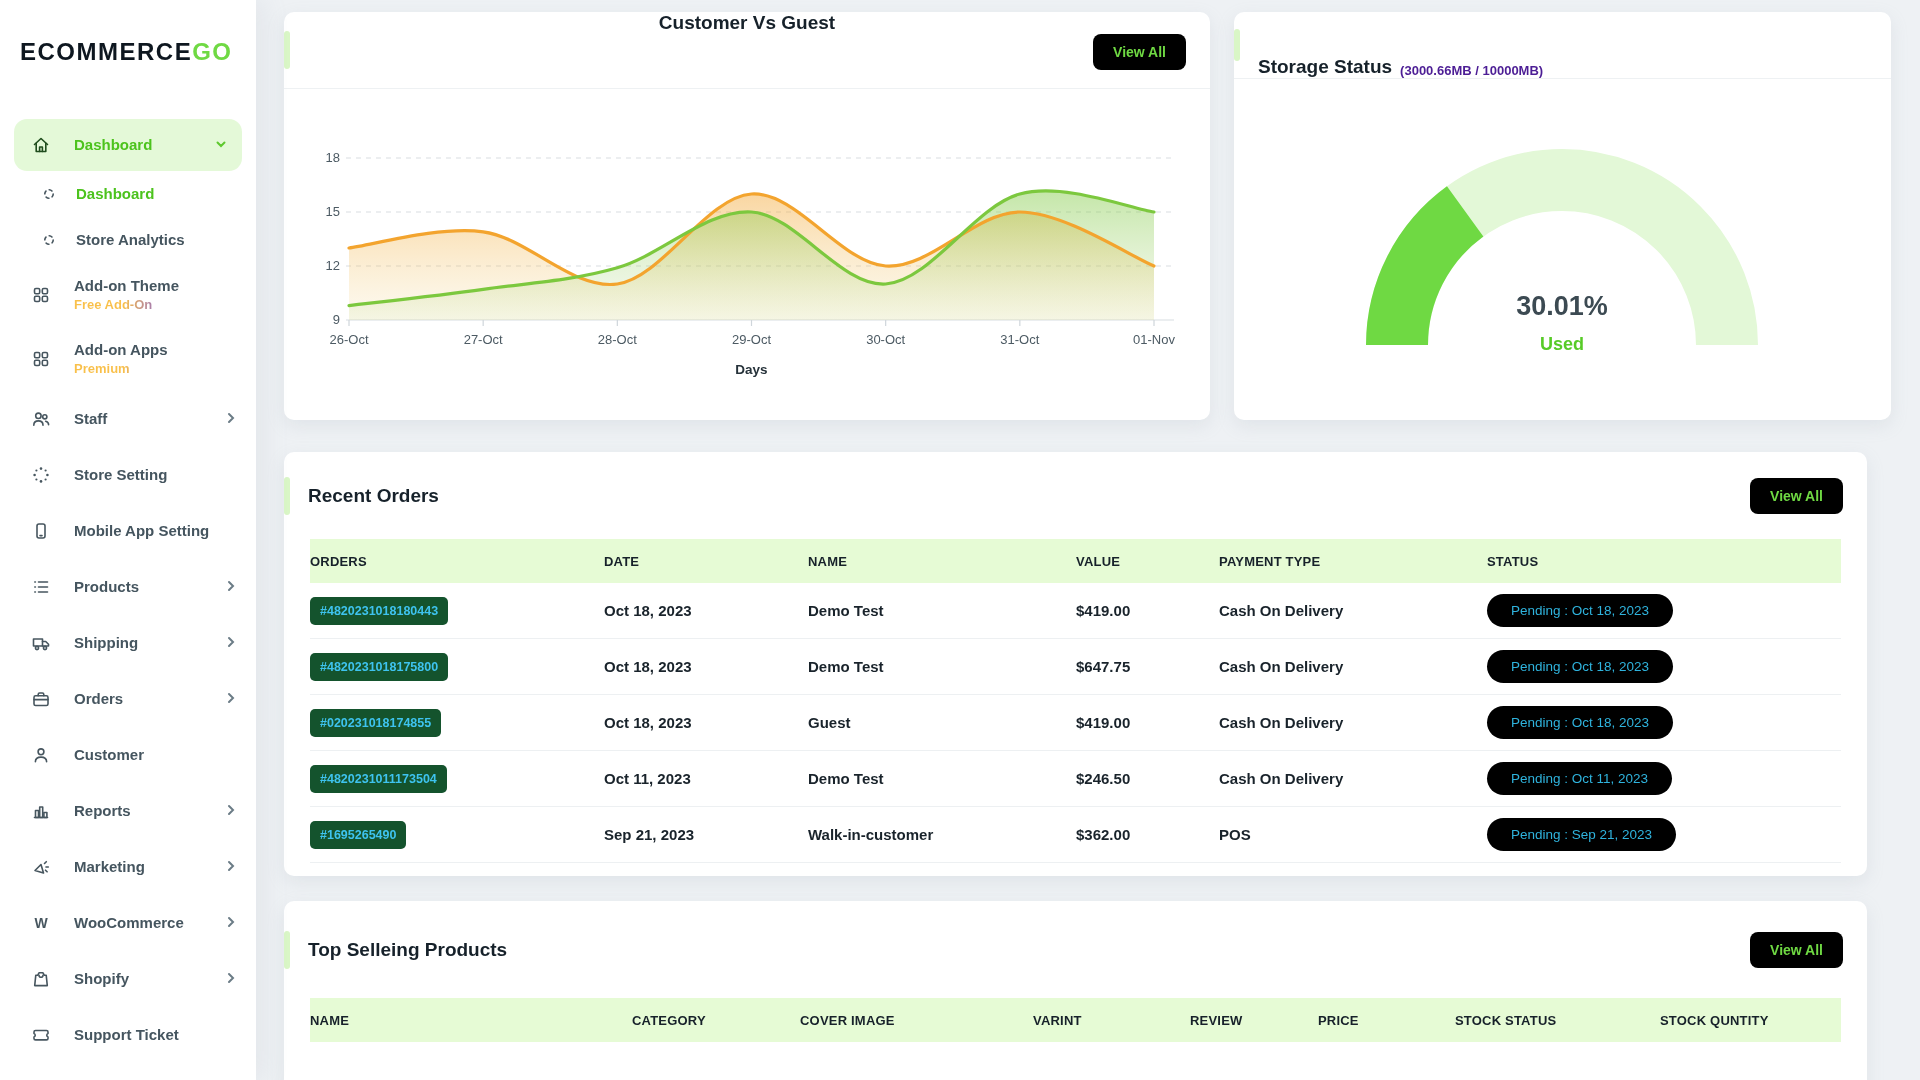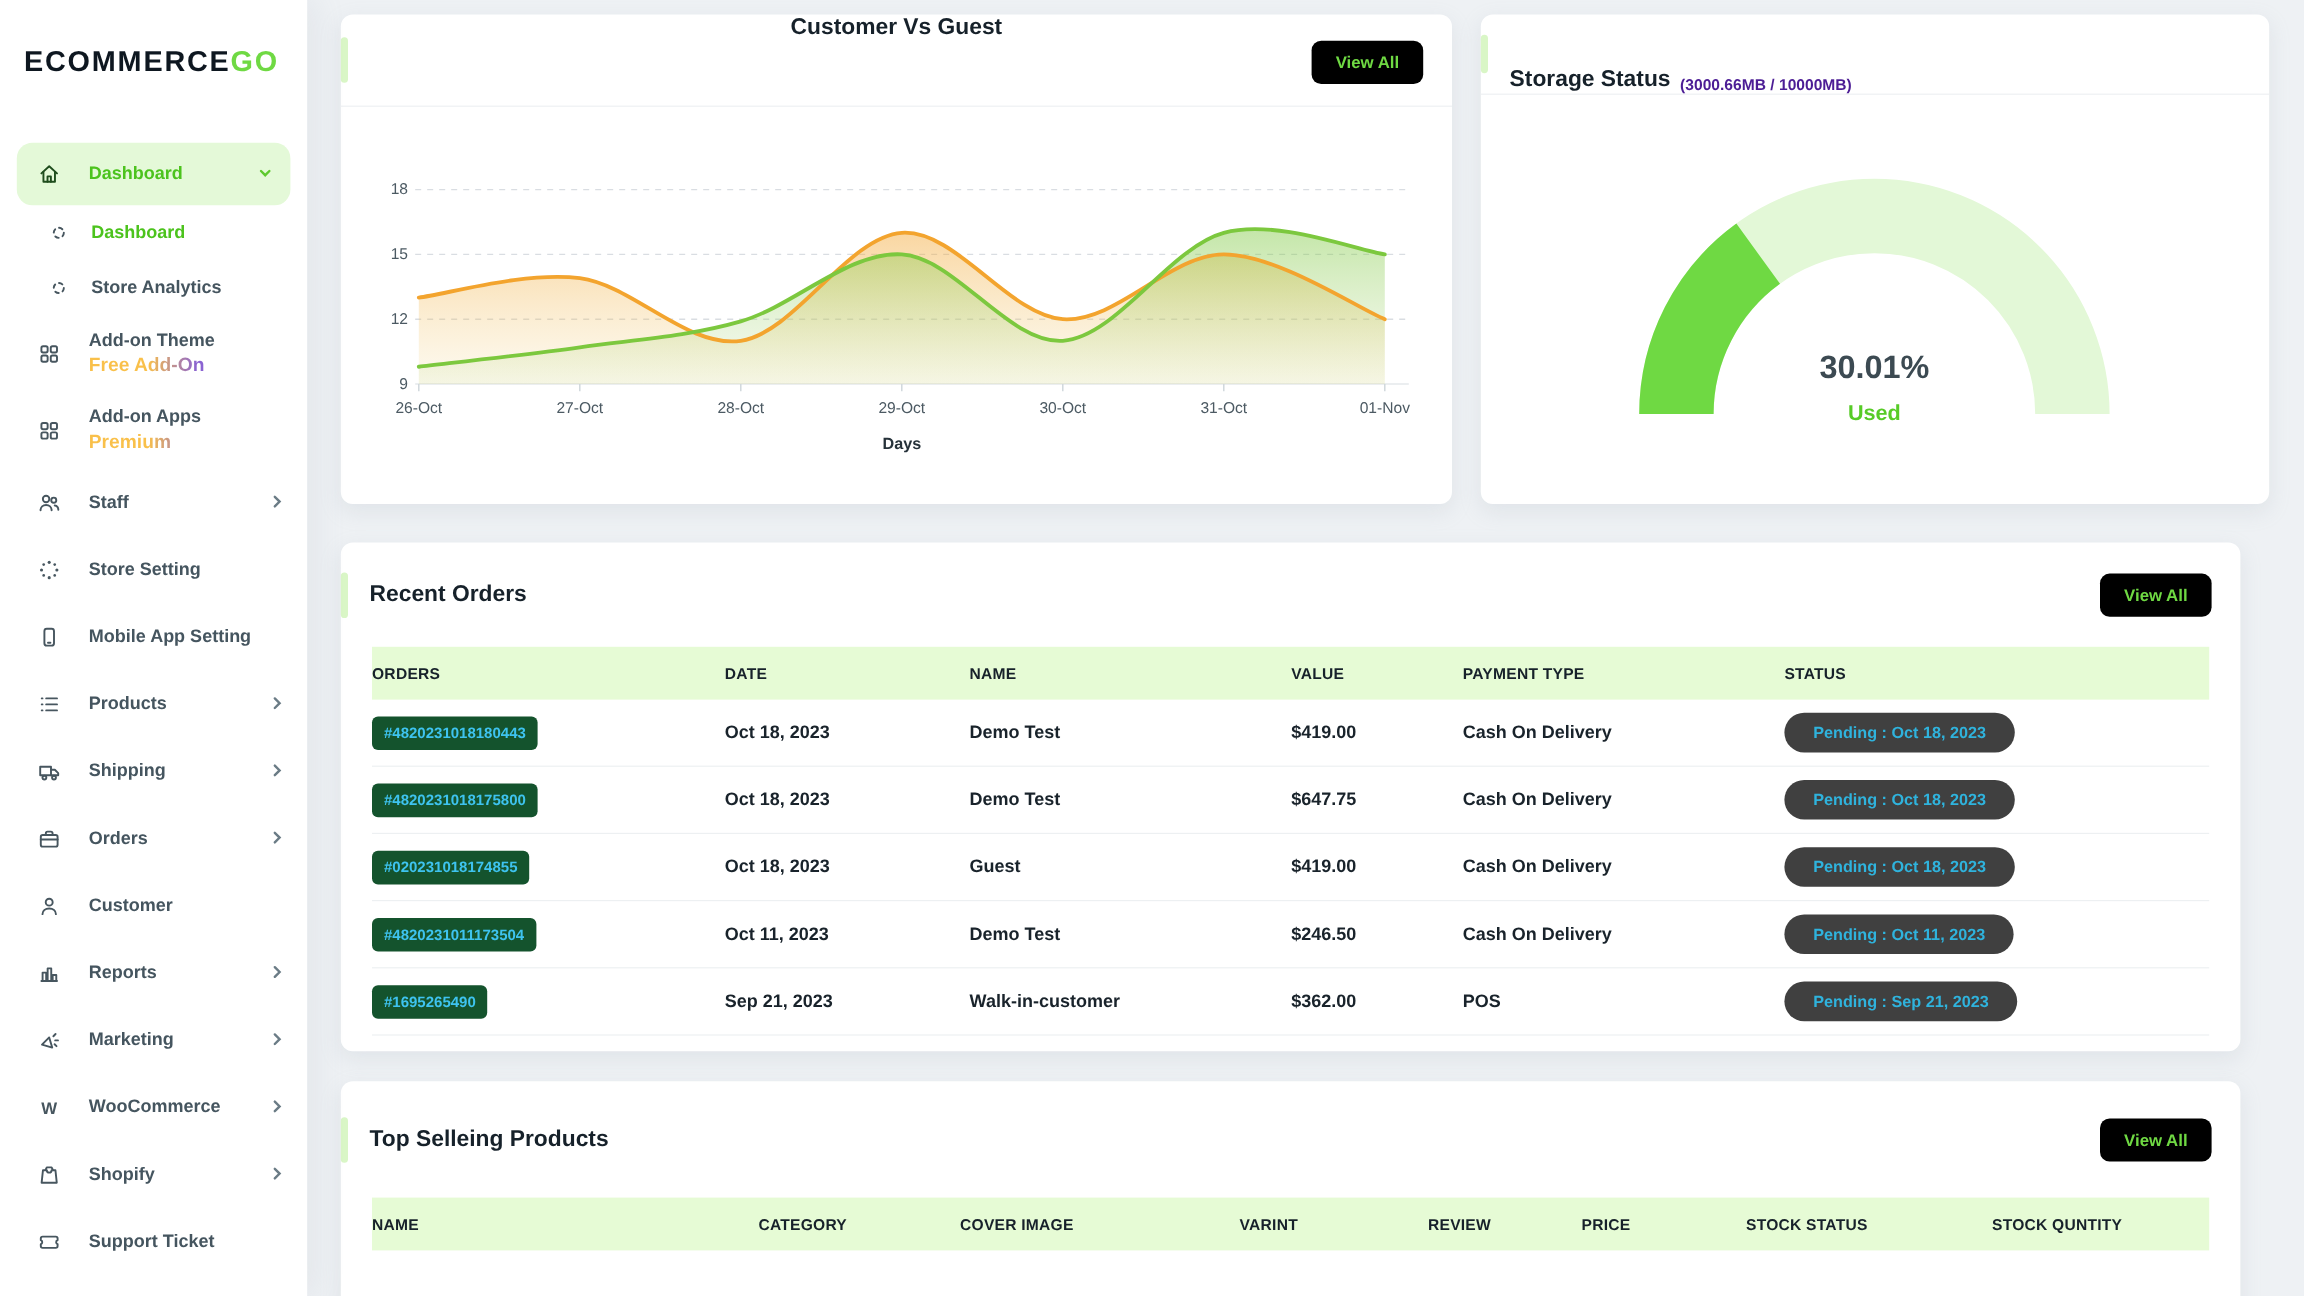--- a/index.html
+++ b/index.html
@@ -16,21 +16,21 @@
   .side-item .ic{width:22px;height:22px;flex:0 0 22px;margin-right:22px;display:flex;align-items:center;justify-content:center;color:#47565f;}
   .side-item .lbl{flex:1;line-height:1.25;}
   .side-item .chev{color:#6b7c86;font-size:18px;font-weight:600;}
   .parent-pill{margin:0 14px;height:52px;background:#e4f9d8;border-radius:13px;padding:0 14px 0 16px;}
   .parent-pill .lbl{color:#4cc31d;font-weight:700;}
   .parent-pill .ic{color:#1f4d1d;}
   .sub-item{height:46px;padding-left:38px;}
   .sub-item .ic{margin-right:16px;}
   .sub-item.active .lbl{color:#4cc31d;font-weight:700;}
   .two-line{height:64px;}
-  .sublbl{font-size:16px;font-weight:700;margin-top:2px;
+  .sublbl{font-size:13px;font-weight:700;margin-top:2px;
           background:linear-gradient(90deg,#f9c04a 0%,#f9c04a 30%,#8a63d2 55%,#8a63d2 100%);
           -webkit-background-clip:text;background-clip:text;color:transparent;}
   
   .card{position:absolute;background:#fff;border-radius:10px;box-shadow:0 6px 18px rgba(150,162,175,.16);}
   #chart-card{left:284px;top:12px;width:926px;height:408px;}
   #storage-card{left:1234px;top:12px;width:657px;height:408px;}
   #orders-card{left:284px;top:452px;width:1583px;height:424px;}
   #products-card{left:284px;top:901px;width:1583px;height:300px;}
   .card-header{position:relative;display:flex;align-items:center;padding:0 24px;}
   .accent-bar{position:absolute;left:0;top:50%;transform:translateY(-50%);width:6px;height:38px;
@@ -43,21 +43,21 @@
   
   .tbl{margin:0 26px;}
   .grid-row{display:grid;align-items:center;}
   .orders-grid{grid-template-columns:294px 204px 268px 143px 268px 1fr;}
   .products-grid{grid-template-columns:322px 168px 233px 157px 128px 137px 205px 1fr;}
   .thead{background:#e6fbd5;height:44px;font-size:13px;font-weight:700;color:#17212a;letter-spacing:.2px;}
   .thead>div{padding-right:6px;}
   .trow{height:55px;border-bottom:1px solid #edf0f2;font-size:15px;font-weight:700;color:#19232b;}
   .oid-chip{display:inline-block;background:#14532d;color:#3ec3ef;font-size:12.5px;font-weight:600;
             padding:7px 10px;border-radius:5px;cursor:pointer;}
-  .status-chip{display:inline-block;background:#404040;color:#2fb3dd;font-size:13.5px;font-weight:700;
+  .status-chip{display:inline-block;background:#000000;color:#2fb3dd;font-size:13.5px;font-weight:400;
                padding:9px 24px;border-radius:17px;}
   
   .chart-wrap{position:absolute;left:0;top:76px;width:926px;height:332px;}
   .gauge-wrap{position:absolute;left:0;top:66px;width:657px;height:342px;}
   svg text{font-family:"Liberation Sans",sans-serif;}
 </style>
 </head>
 <body>
 
 <div class="sidebar">

